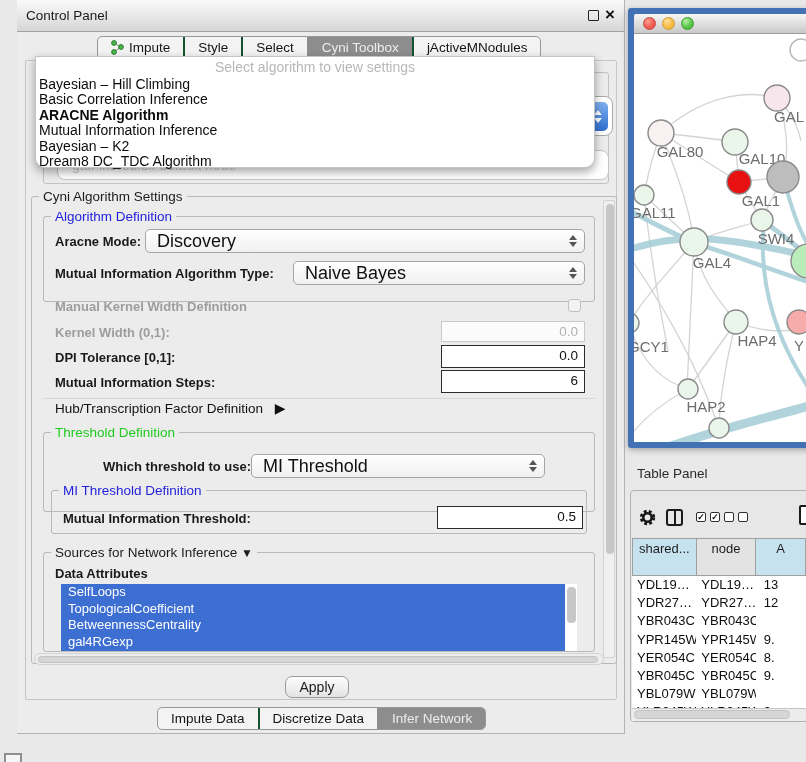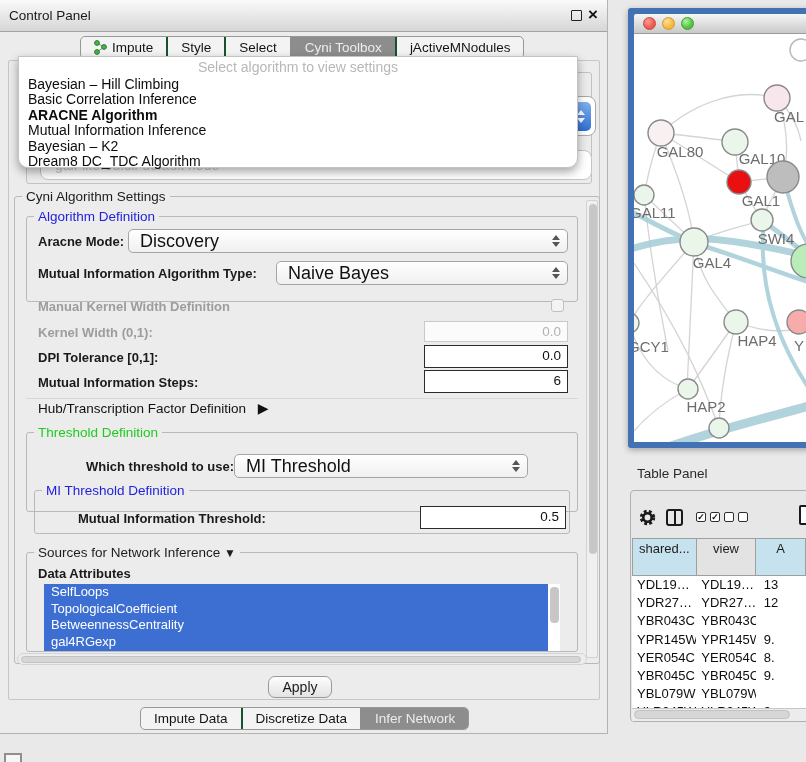--- a/index.html
+++ b/index.html
@@ -2,21 +2,21 @@
 <html><head>
 <meta charset="utf-8">
 <style>
   * { margin:0; padding:0; box-sizing:border-box; }
   html,body { background:#e9e9e9; }
   #app { position:relative; width:806px; height:762px; overflow:hidden;
          font-family:"Liberation Sans", sans-serif; background:#e9e9e9; color:#1c1c1c; }
   .abs { position:absolute; }
 
   
-  #cp { left:0; top:0; width:608px; height:734px; background:#ececec;
+  #cp { left:17px; top:0; width:608px; height:734px; background:#ececec;
         border-right:1px solid #b3b3b3; border-bottom:1px solid #b3b3b3; }
   #cp-titlebar { left:0; top:0; width:100%; height:32px;
         background:linear-gradient(#fafafa,#d6d6d6); border-bottom:1px solid #a3a3a3; }
   #cp-title { left:9px; top:8px; font-size:13.5px; color:#1a1a1a; }
   .float-sq { left:571px; top:10px; width:11px; height:11px; border:1.5px solid #222; border-radius:1px; }
   .close-x { left:588px; top:5px; font-size:17px; font-weight:900; color:#111; }
 
   
   .tabstrip { display:flex; height:23px; border:1px solid #989898; border-radius:5px;
               background:#f3f3f3; overflow:hidden; }
@@ -40,21 +40,21 @@
                 align-items:center; justify-content:center; gap:3px; }
   .ghost-combo2 { left:40px; top:150px; width:552px; height:30px; border:1px solid #c4c4c4;
                   border-radius:8px; background:#fff; z-index:1; color:#cccccc; font-size:14px;
                   line-height:28px; padding-left:14px; }
 
   
   #popup { left:18px; top:56px; width:560px; height:112px; background:#fff;
            border:1px solid #c3c3c3; border-radius:0 0 10px 10px;
            box-shadow:0 4px 10px rgba(0,0,0,.35); z-index:50; }
   #dd-placeholder { text-align:center; color:#b7b7b7; font-size:14px; line-height:20px; }
-  .dd-item { font-size:14px; line-height:15.4px; padding-left:9px; color:#0c0c0c; white-space:nowrap; }
+  .dd-item { font-size:14px; line-height:15.4px; padding-left:3px; color:#0c0c0c; white-space:nowrap; }
   .dd-item.sel { font-weight:bold; }
 
   
   .group { border:1px solid #b9b9b9; border-radius:3px; }
   .gtitle { position:absolute; top:-8px; left:7px; background:#ececec; padding:0 4px;
             font-size:13.5px; white-space:nowrap; }
   .gtitle.blue { color:#2222dd; }
   .gtitle.green { color:#1ecb1e; }
 
   .lbl { font-weight:bold; font-size:13px; white-space:nowrap; color:#1a1a1a; }
@@ -239,21 +239,21 @@
     <div class="abs combo" style="left:234px; top:454px; width:294px; height:24px;">
       <span>MI Threshold</span>
       <div class="spin">
           <div class="tri-up"></div>
           <div class="tri-dn"></div>
         </div>
     </div>
     <div class="abs group" style="left:34px; top:490px; width:536px; height:44px;">
       <span class="gtitle blue">MI Threshold Definition</span>
     </div>
-    <div class="abs lbl" style="left:46px; top:511px;margin-left:32px;">Mutual Information Threshold:</div>
+    <div class="abs lbl" style="left:46px; top:511px;">Mutual Information Threshold:</div>
     <div class="abs field" style="left:420px; top:506px; width:146px; height:23px;">0.5</div>
 
     <div class="abs group" style="left:26px; top:552px; width:552px; height:100px;">
       <span class="gtitle">
         <span>Sources for Network Inference</span>
         <span style="font-size:12px;">▼</span>
       </span>
     </div>
     <div class="abs lbl" style="left:38px; top:566px;">Data Attributes</div>
     <div id="attr-list" class="abs">
@@ -374,21 +374,21 @@
   </div>
   <div class="abs chk-pair" style="left:724px; top:512px;">
     <div class="chk"></div>
       <div class="chk"></div>
   </div>
   <div class="abs tool-doc"></div>
 
   <div id="tbl" class="abs">
     <div id="tbl-head">
       <div class="th c0 hl">shared...</div>
-      <div class="th c1">view</div>
+      <div class="th c1">node</div>
       <div class="th c2 hl">A</div>
     </div>
     <div id="tbody">
         <div class="tr">
           <div class="td c0">YDL19…</div>
           <div class="td c1">YDL19…</div>
           <div class="td c2">13</div>
         </div>
         <div class="tr">
           <div class="td c0">YDR27…</div>

